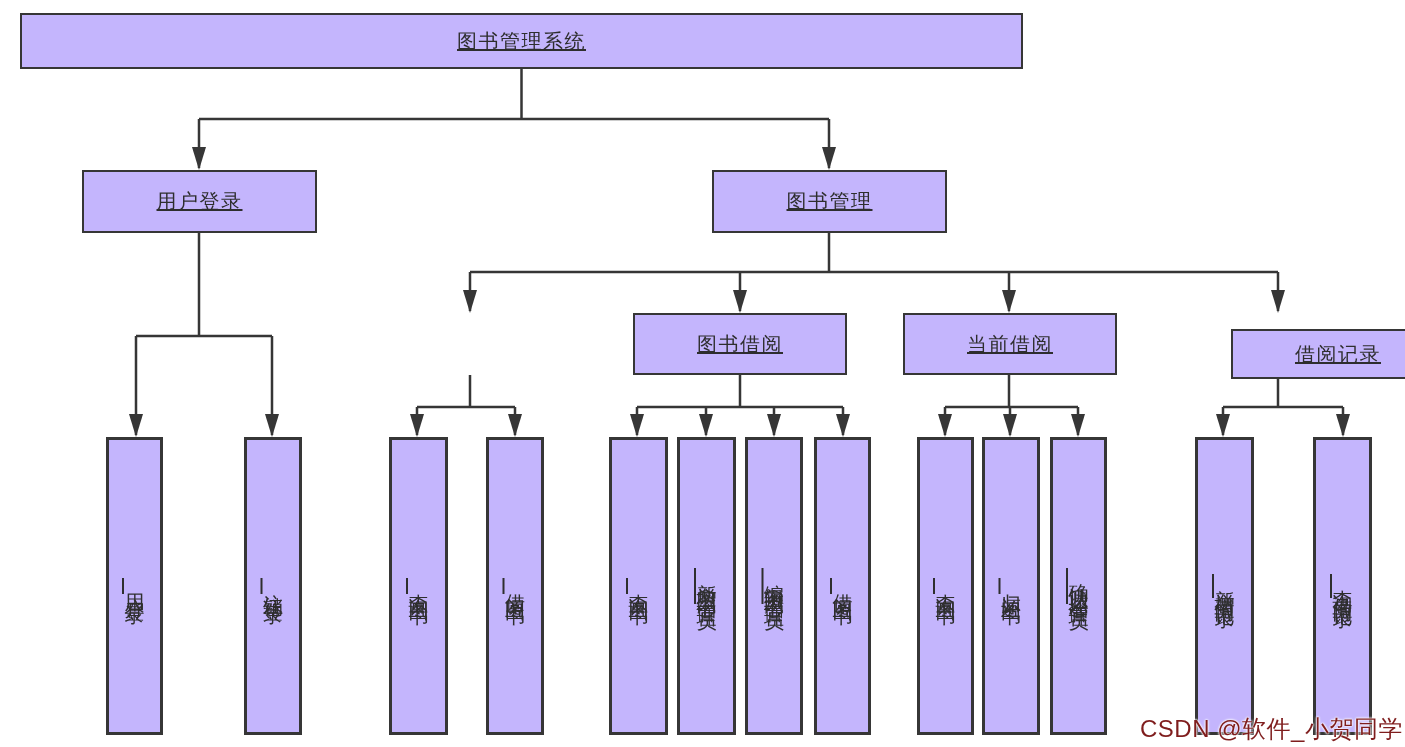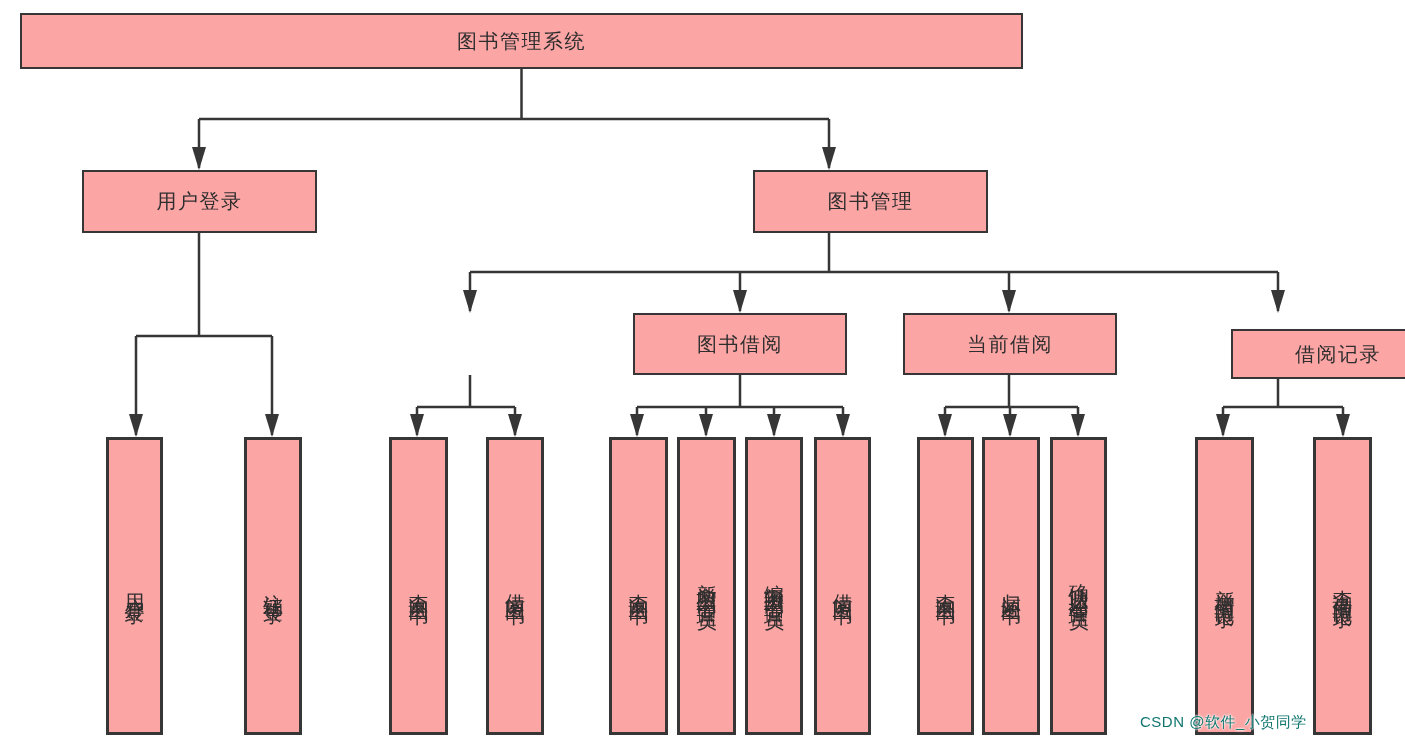--- a/index.html
+++ b/index.html
@@ -4,32 +4,32 @@
 <style>
   html,body{margin:0;padding:0;background:#ffffff;}
   .canvas{
     position:relative;width:1405px;height:747px;background:#ffffff;
     font-family:"Liberation Sans","DejaVu Sans",sans-serif;color:#2e2e2e;overflow:hidden;
   }
   .wires{position:absolute;left:0;top:0;}
   .wire{stroke:#363636;stroke-width:2.5;fill:none;}
   .head{fill:#363636;stroke:none;}
   .box{
-    position:absolute;box-sizing:border-box;border:2.5px solid #363636;background:#fca5a5;
+    position:absolute;box-sizing:border-box;border:2.5px solid #363636;background:#c4b5fd;
     display:flex;align-items:center;justify-content:center;
-    font-size:20px;letter-spacing:1.5px;z-index:2;
+    font-size:20px;letter-spacing:1.5px;z-index:2;text-decoration:underline;
   }
   .leaf{border-width:3px;letter-spacing:0;}
   .leaf .vtext{
     writing-mode:vertical-rl;text-orientation:mixed;
     letter-spacing:4px;line-height:1.05;font-size:20px;
   }
   .watermark{
     position:absolute;left:1140px;top:713px;z-index:5;white-space:nowrap;
-    font-size:15px;color:#0f766e;letter-spacing:0.5px;
+    font-size:24px;color:#7f1d1d;letter-spacing:0.5px;
     text-shadow:0 0 2px #ffffff,0 0 2px #ffffff,0 0 3px #ffffff;
   }
 </style>
 </head>
 <body>
 
 <div class="canvas">
 
   <svg class="wires" width="1405" height="747" viewBox="0 0 1405 747" aria-hidden="true">
     <path class="wire" d="
@@ -57,21 +57,21 @@
     <polygon class="head" points="938,414 952,414 945,437"></polygon>
     <polygon class="head" points="1003,414 1017,414 1010,437"></polygon>
     <polygon class="head" points="1071,414 1085,414 1078,437"></polygon>
     <polygon class="head" points="1216,414 1230,414 1223,437"></polygon>
     <polygon class="head" points="1336,414 1350,414 1343,437"></polygon>
   </svg>
 
   <div class="box" style="left:20px;top:13px;width:1003px;height:56px;">图书管理系统</div>
 
   <div class="box" style="left:82px;top:170px;width:235px;height:63px;">用户登录</div>
-  <div class="box" style="left:712px;top:170px;width:235px;height:63px;margin-left:41px;">图书管理</div>
+  <div class="box" style="left:712px;top:170px;width:235px;height:63px;">图书管理</div>
 
   <div class="box" style="left:903px;top:313px;width:214px;height:62px;">当前借阅</div>
   <div class="box" style="left:633px;top:313px;width:214px;height:62px;">图书借阅</div>
   <div class="box" style="left:1231px;top:313px;width:214px;height:50px;margin-top:16px;">借阅记录</div>
 
   <div class="box leaf" style="left:106px;top:437px;width:57px;height:298px;">
     <span class="vtext">用户登录</span>
   </div>
   <div class="box leaf" style="left:244px;top:437px;width:58px;height:298px;">
     <span class="vtext">注销登录</span>

